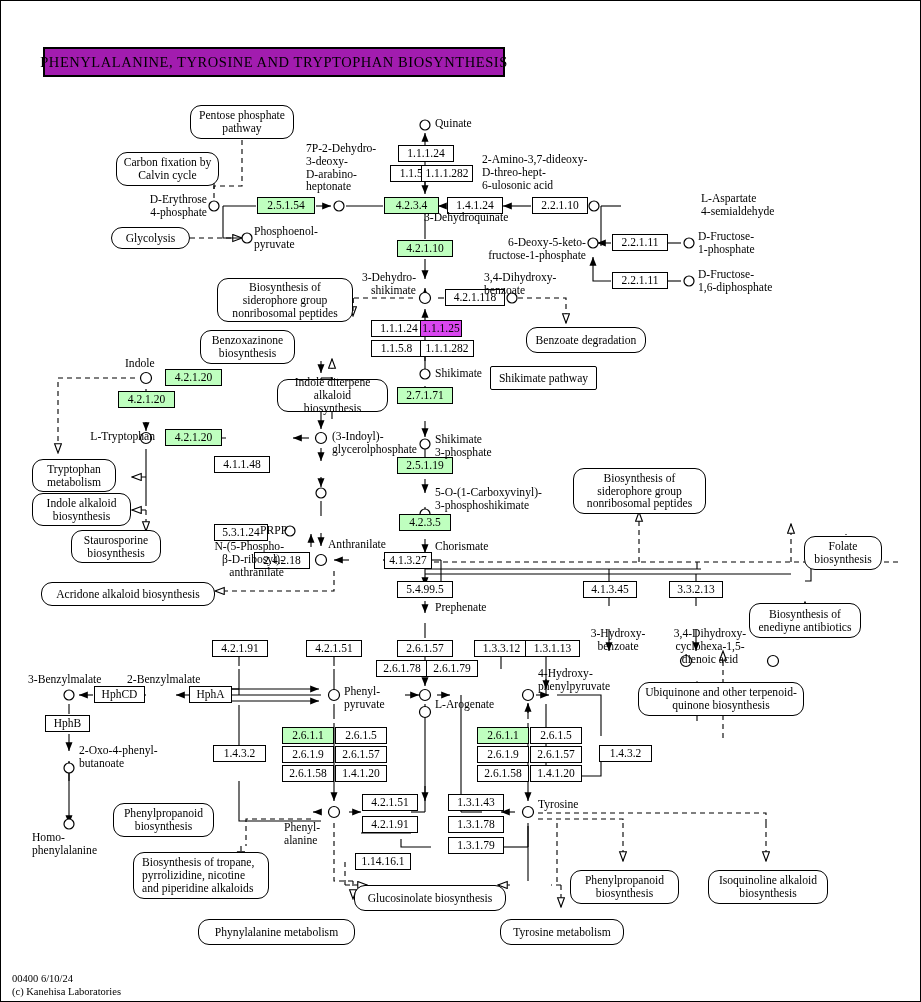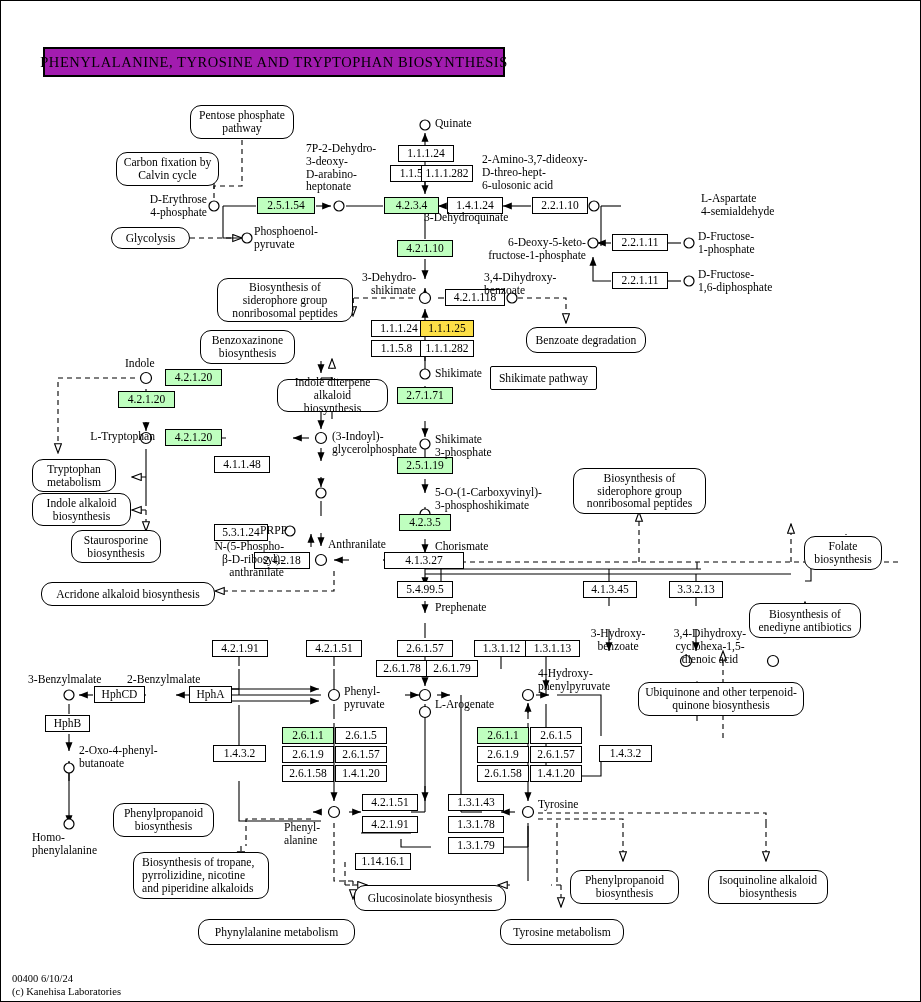--- a/index.html
+++ b/index.html
@@ -385,21 +385,21 @@
     </div>
   <div class="ec g" style="left: 396px; top: 239px; width: 56px; background: rgb(191, 255, 191);">
       <span>4.2.1.10</span>
     </div>
   <div class="ec" style="left:444px;top:288px;width:60px;">
       <span>4.2.1.118</span>
     </div>
   <div class="ec" style="left:370px;top:319px;width:56px;">
       <span>1.1.1.24</span>
     </div>
-  <div class="ec g" style="left: 419px; top: 319px; width: 54px; background: #fde047;">
+  <div class="ec g" style="left: 419px; top: 319px; width: 42px; background: #d946ef;">
       <span>1.1.1.25</span>
     </div>
   <div class="ec" style="left:370px;top:339px;width:51px;">
       <span>1.1.5.8</span>
     </div>
   <div class="ec" style="left:419px;top:339px;width:54px;">
       <span>1.1.1.282</span>
     </div>
   <div class="ec g" style="left: 396px; top: 386px; width: 56px; background: rgb(191, 255, 191);">
       <span>2.7.1.71</span>
@@ -421,21 +421,21 @@
     </div>
   <div class="ec" style="left:213px;top:455px;width:56px;">
       <span>4.1.1.48</span>
     </div>
   <div class="ec" style="left:213px;top:523px;width:54px;">
       <span>5.3.1.24</span>
     </div>
   <div class="ec" style="left:253px;top:551px;width:56px;">
       <span>2.4.2.18</span>
     </div>
-  <div class="ec" style="left:383px;top:551px;width:80px;">
+  <div class="ec" style="left:383px;top:551px;width:48px;">
       <span>4.1.3.27</span>
     </div>
   <div class="ec" style="left:396px;top:580px;width:56px;">
       <span>5.4.99.5</span>
     </div>
   <div class="ec" style="left:582px;top:580px;width:54px;">
       <span>4.1.3.45</span>
     </div>
   <div class="ec" style="left:668px;top:580px;width:54px;">
       <span>3.3.2.13</span>
@@ -449,21 +449,21 @@
   <div class="ec" style="left:396px;top:639px;width:56px;">
       <span>2.6.1.57</span>
     </div>
   <div class="ec" style="left:375px;top:659px;width:52px;">
       <span>2.6.1.78</span>
     </div>
   <div class="ec" style="left:425px;top:659px;width:52px;">
       <span>2.6.1.79</span>
     </div>
   <div class="ec" style="left:473px;top:639px;width:55px;">
-      <span>1.3.1.12</span>
+      <span>1.3.3.12</span>
     </div>
   <div class="ec" style="left:524px;top:639px;width:55px;">
       <span>1.3.1.13</span>
     </div>
   <div class="ec" style="left:93px;top:685px;width:51px;">
       <span>HphCD</span>
     </div>
   <div class="ec" style="left:188px;top:685px;width:43px;">
       <span>HphA</span>
     </div>

